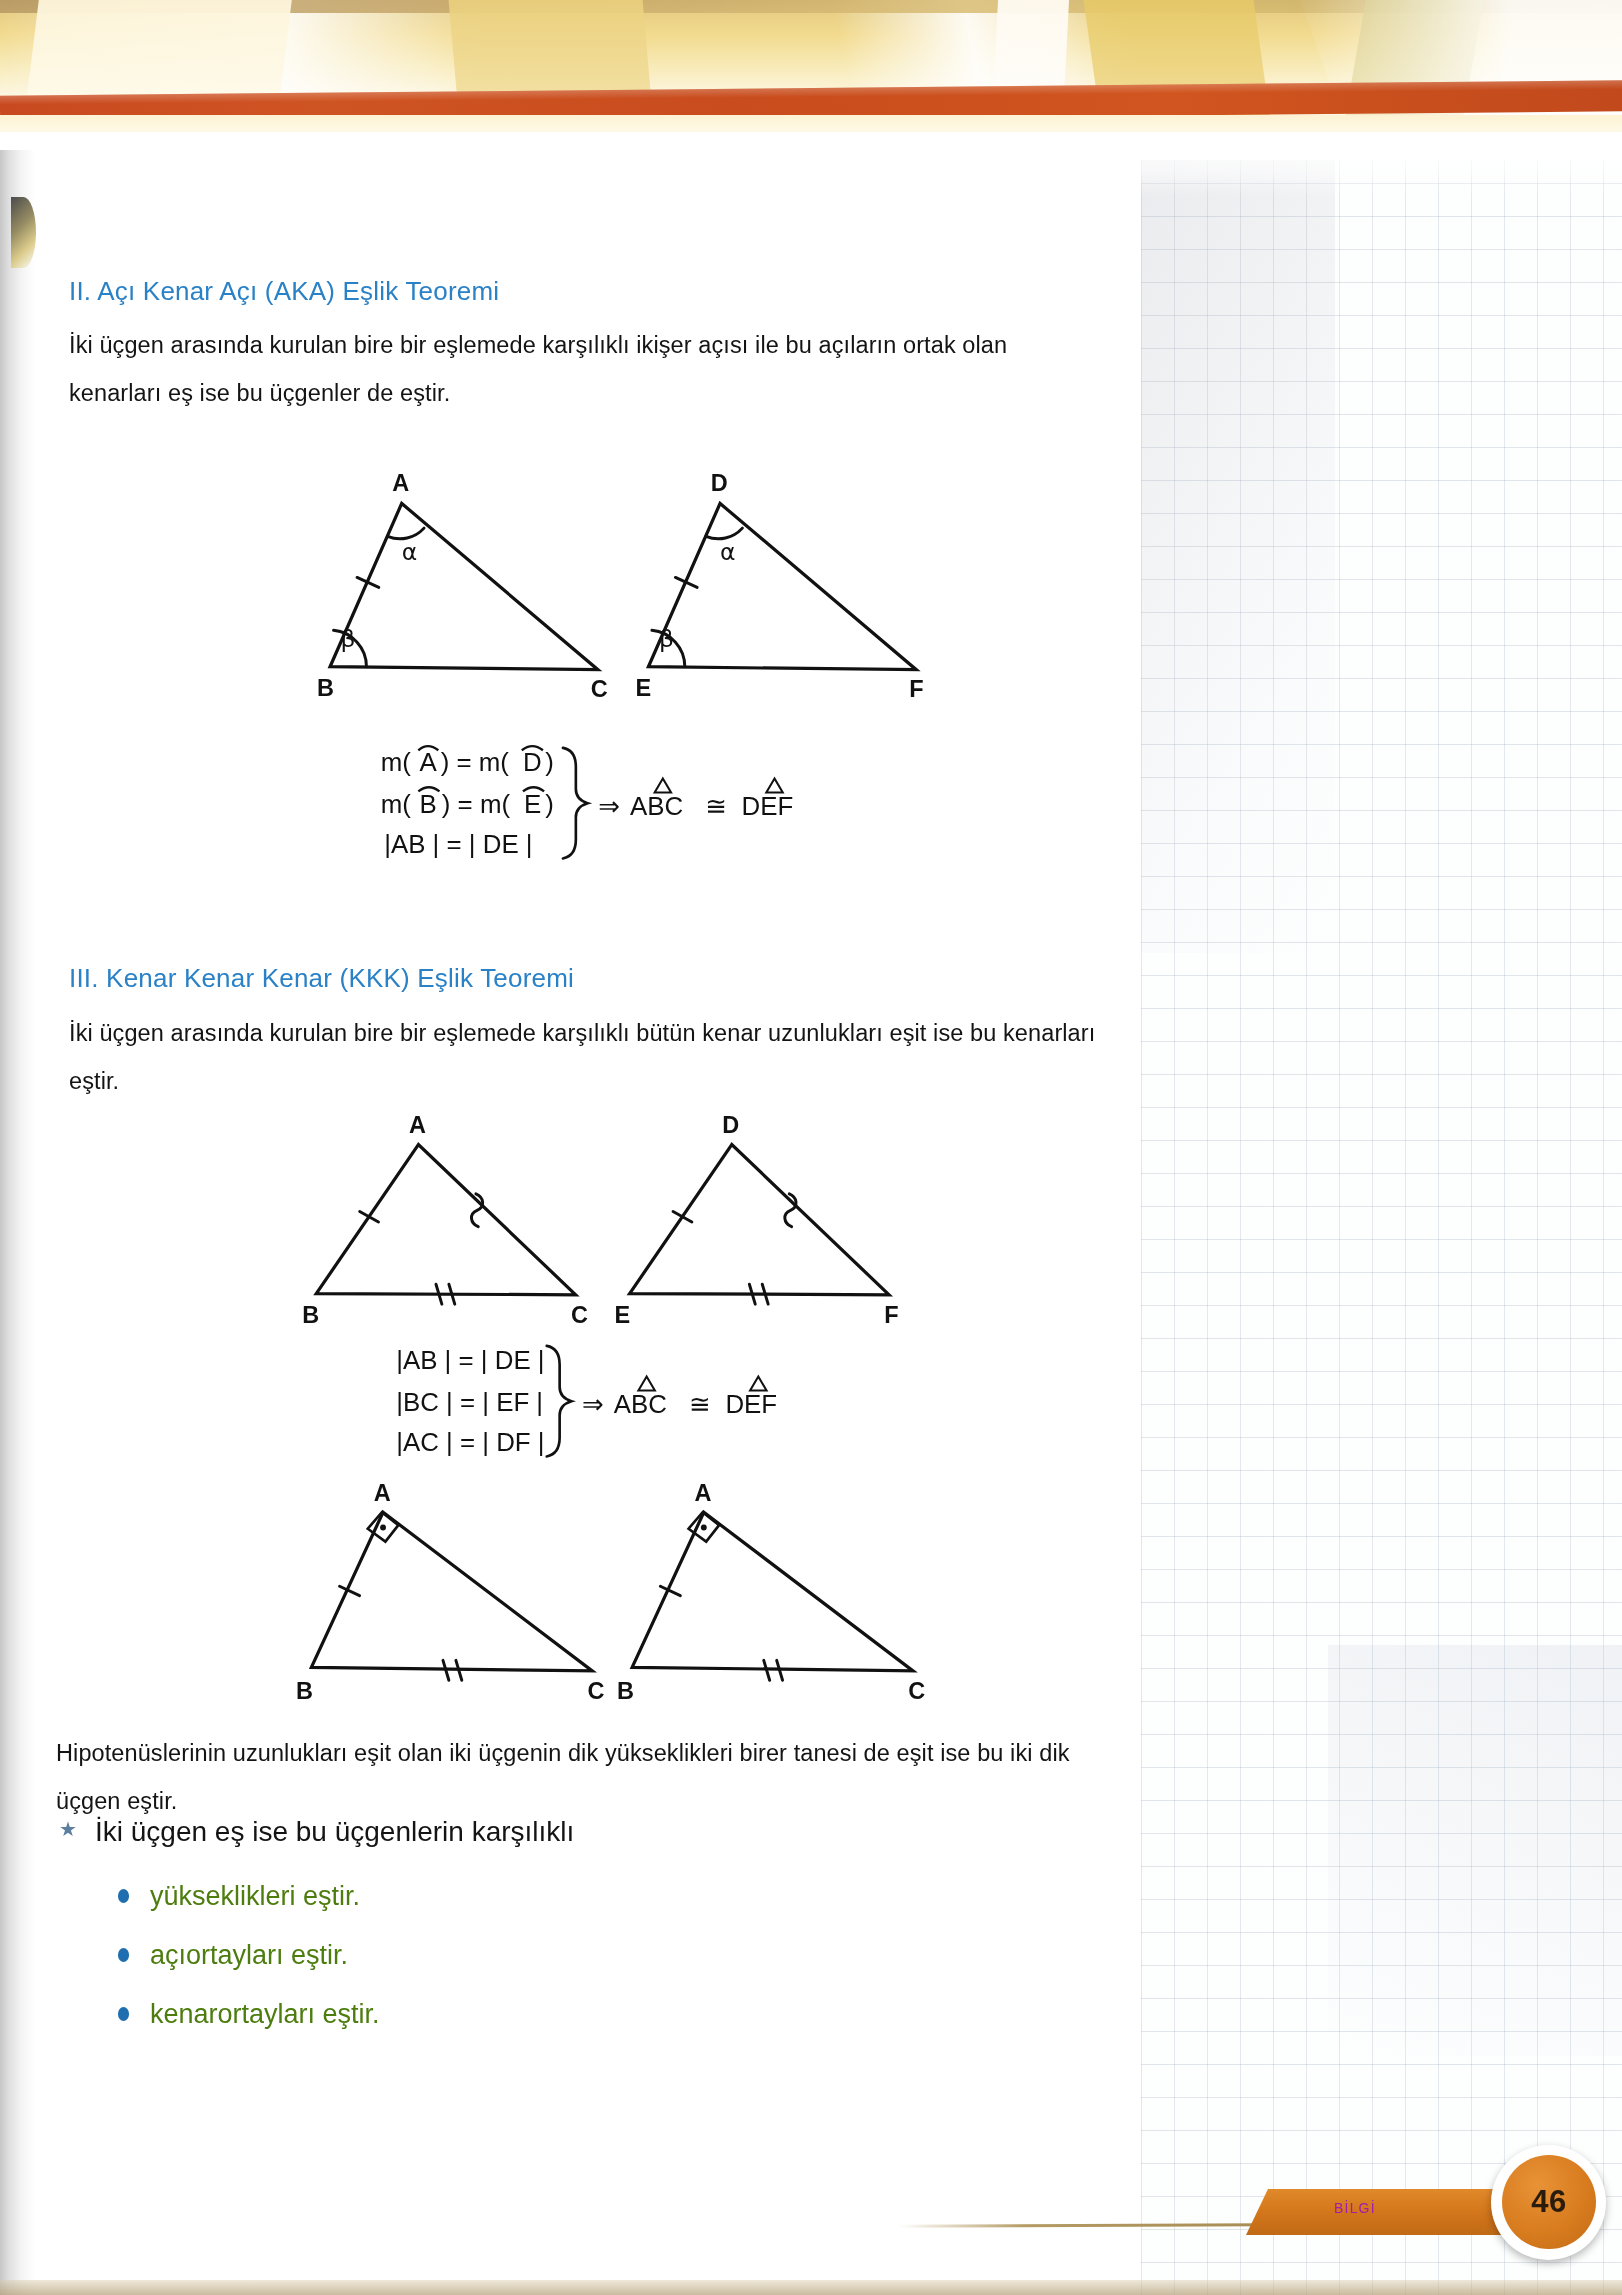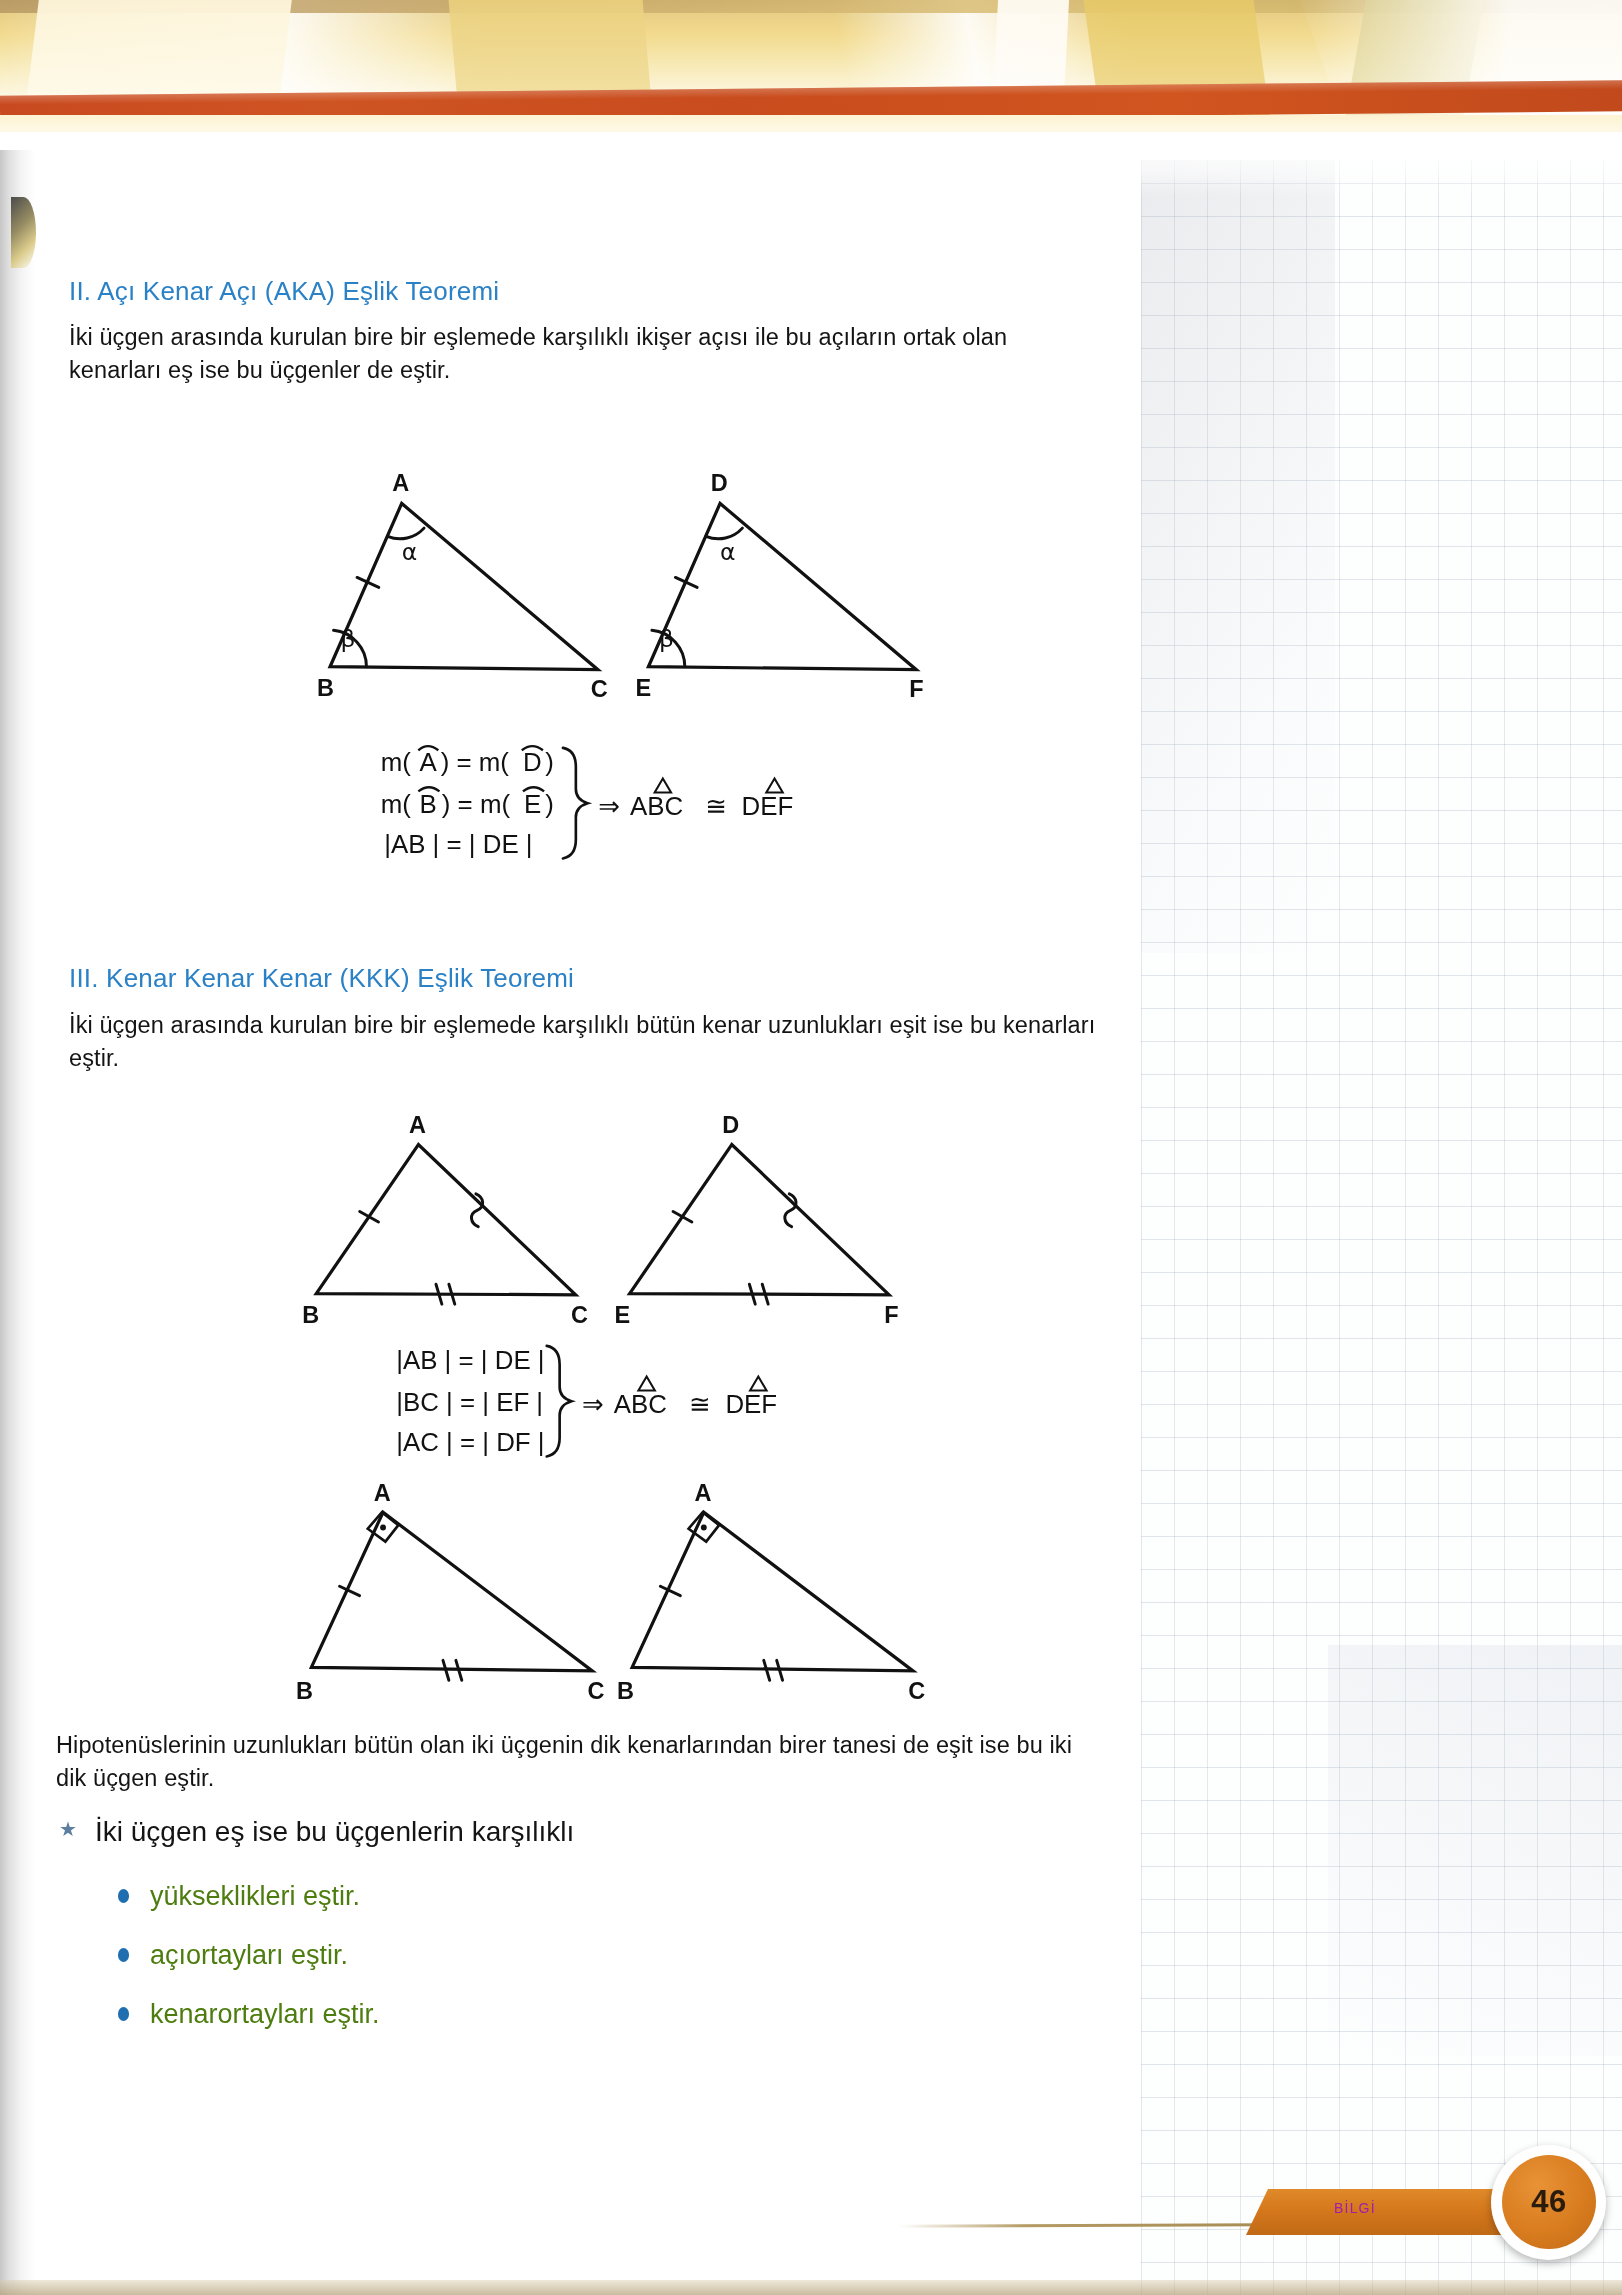--- a/index.html
+++ b/index.html
@@ -94,21 +94,21 @@
 
   h3.section-title{
     position:absolute; margin:0;
     font-size:26px; font-weight:normal; letter-spacing:0.2px;
     color:#2a81c6;
     text-shadow:0 0.6px 0 rgba(255,255,255,.6);
     white-space:nowrap;
   }
   p.body-text{
     position:absolute; margin:0;
-    font-size:23.5px; line-height:33px; color:#141414;
+    font-size:23.5px; line-height:48px; color:#141414;
     letter-spacing:0.1px;
   }
 
   
   .formula{ position:absolute; font-size:0; }
   .formula svg{ display:block; }
 
   
   .figure{ position:absolute; }
   .figure svg{ display:block; }
@@ -349,21 +349,21 @@
         <text x="176" y="40">A</text>
         <text x="44" y="378">B</text>
         <text x="540" y="378">C</text>
         <text x="722" y="40">A</text>
         <text x="590" y="378">B</text>
         <text x="1086" y="378">C</text>
       </g>
     </svg>
   </div>
 
-  <p class="body-text" style="left:56px; top:1597px; width:1046px;">Hipotenüslerinin uzunlukları bütün olan iki üçgenin dik kenarlarından birer tanesi de eşit ise bu iki dik üçgen eştir.</p>
+  <p class="body-text" style="left:56px; top:1597px; width:1046px;">Hipotenüslerinin uzunlukları eşit olan iki üçgenin dik yükseklikleri birer tanesi de eşit ise bu iki dik üçgen eştir.</p>
 
   <div class="star-item" style="left:59px; top:1687px;">
     <span class="star-glyph">★</span>
     <span class="star-text">İki üçgen eş ise bu üçgenlerin karşılıklı</span>
   </div>
 
   <div class="bullet-item" style="left:118px; top:1749px;">
     <span class="bullet-dot"></span>
     <span class="bullet-text">yükseklikleri eştir.</span>
   </div>

